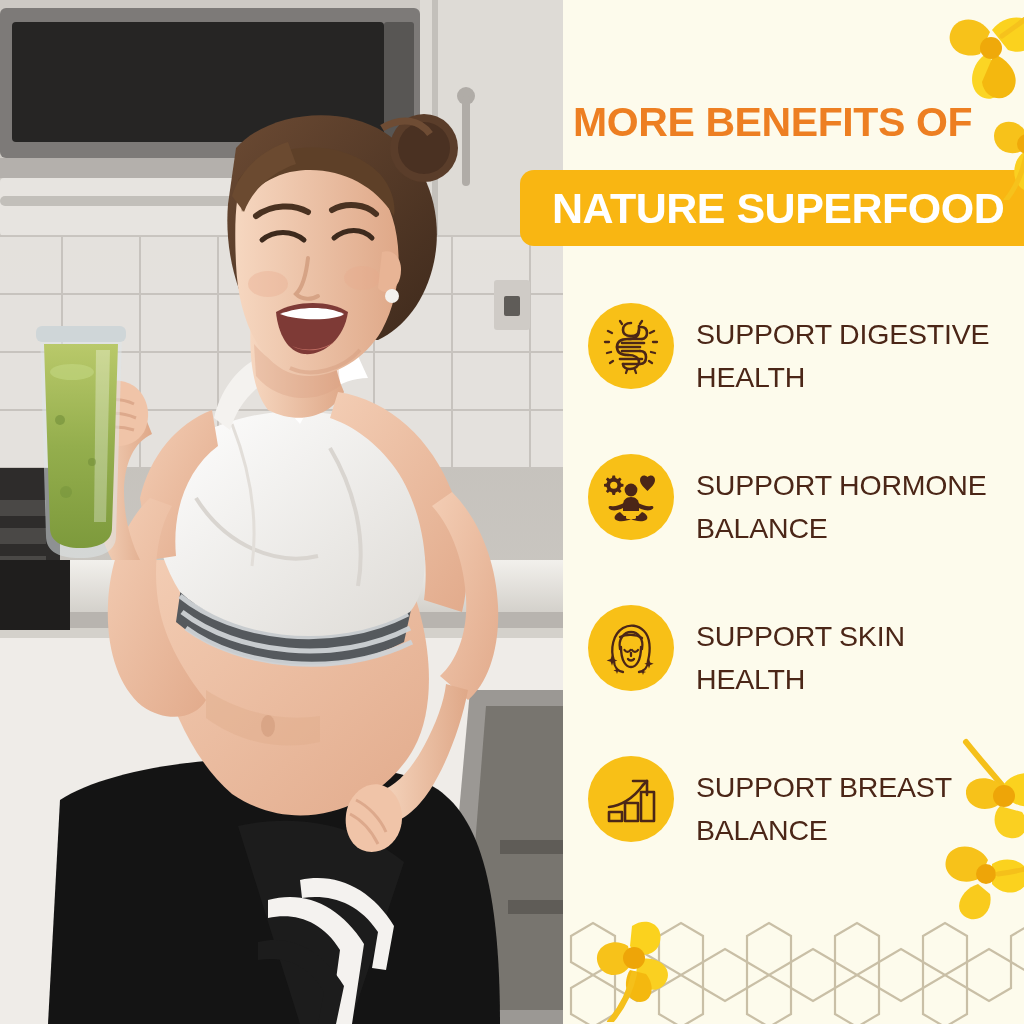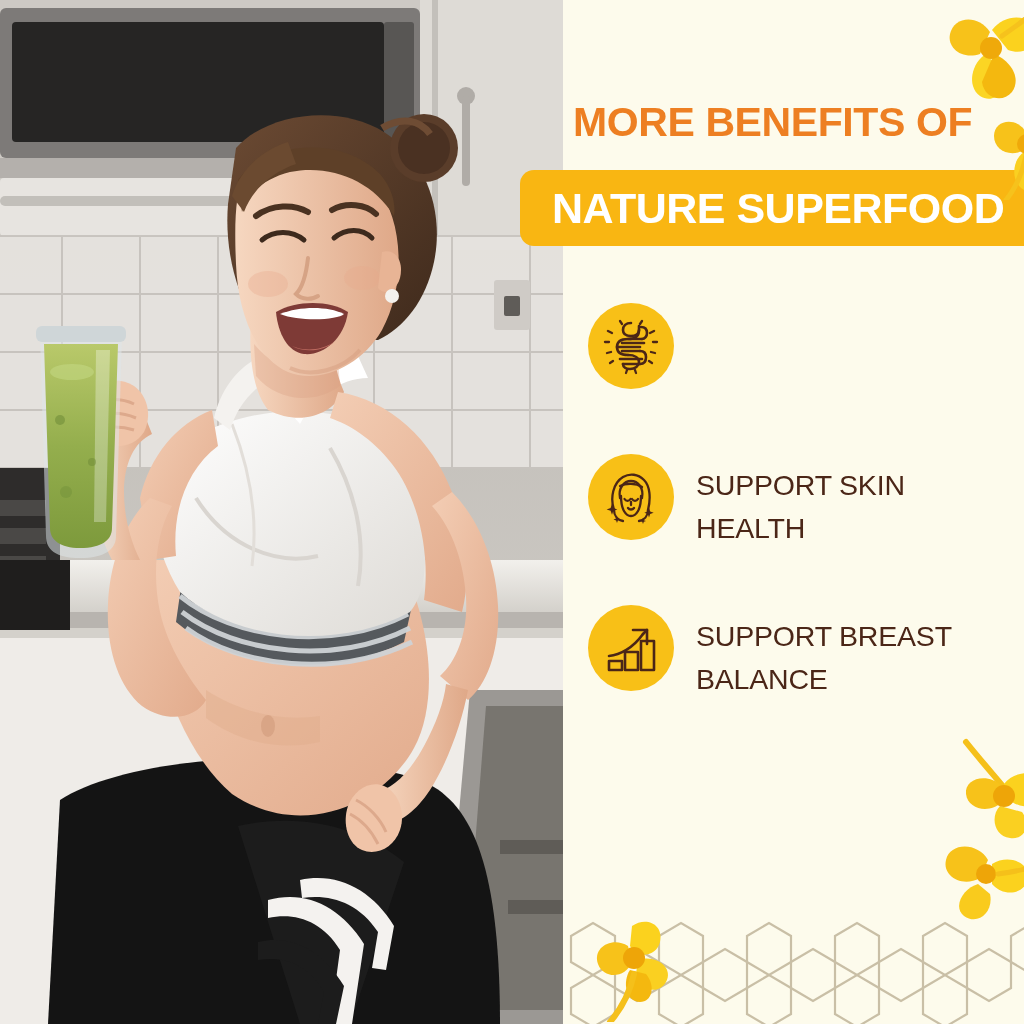--- a/index.html
+++ b/index.html
@@ -378,22 +378,49 @@
             <line x1="57" y1="27" x2="53" y2="27"></line>
             <line x1="55" y1="38" x2="51" y2="37"></line>
             <line x1="52" y1="48" x2="49" y2="46"></line>
             <line x1="20" y1="6" x2="22" y2="9"></line>
             <line x1="42" y1="6" x2="40" y2="9"></line>
             <line x1="26" y1="58" x2="27" y2="55"></line>
             <line x1="36" y1="58" x2="35" y2="55"></line>
           </g>
         </svg>
       </div>
+      <div class="benefit-label">SUPPORT DIGESTIVE HEALTH</div>
     </div>
 
+    <div class="benefit-row">
+      <div class="benefit-icon">
+        <svg width="62" height="62" viewBox="0 0 62 62">
+          <g fill="#4B2617">
+
+            <circle cx="31" cy="24" r="6.4"></circle>
+
+            <path d="M31 31 C 36 31, 39 34, 39 39 L 39 45 L 23 45 L 23 39 C 23 34, 26 31, 31 31 Z"></path>
+
+            <path d="M24 37 C 19 39, 15 41, 11 40 C 9 39.5, 8 41, 9 42.5 C 11 45, 16 45, 21 43 L 25 41 Z"></path>
+            <path d="M38 37 C 43 39, 47 41, 51 40 C 53 39.5, 54 41, 53 42.5 C 51 45, 46 45, 41 43 L 37 41 Z"></path>
+
+            <path d="M20 46 C 15 48, 13 52, 16 54 C 20 56.5, 27 55, 31 53 C 35 55, 42 56.5, 46 54 C 49 52, 47 48, 42 46 L 38 50 L 24 50 Z"></path>
+            <rect x="26" y="49" width="10" height="4" rx="1.6" fill="#F8C017"></rect>
+          </g>
+
+          <g fill="#4B2617">
+            <path d="M12.5 9.5 L15 9.5 L15.6 12 L17.8 12.9 L19.8 11.4 L21.6 13.2 L20.1 15.2 L21 17.4 L23.5 18 L23.5 20.5 L21 21.1 L20.1 23.3 L21.6 25.3 L19.8 27.1 L17.8 25.6 L15.6 26.5 L15 29 L12.5 29 L11.9 26.5 L9.7 25.6 L7.7 27.1 L5.9 25.3 L7.4 23.3 L6.5 21.1 L4 20.5 L4 18 L6.5 17.4 L7.4 15.2 L5.9 13.2 L7.7 11.4 L9.7 12.9 L11.9 12 Z"></path>
+            <circle cx="13.75" cy="19.25" r="3.6" fill="#F8C017"></circle>
+          </g>
+
+          <path d="M47.5 11 C 44.5 8, 40 9.5, 40 14 C 40 18.5, 45 22.5, 47.5 25 C 50 22.5, 55 18.5, 55 14 C 55 9.5, 50.5 8, 47.5 11 Z" fill="#4B2617"></path>
+        </svg>
+      </div>
+      <div class="benefit-label">SUPPORT HORMONE BALANCE</div>
+    </div>
 
     <div class="benefit-row">
       <div class="benefit-icon">
         <svg width="62" height="62" viewBox="0 0 62 62">
           <g stroke="#4B2617" stroke-width="2.3" fill="none" stroke-linecap="round" stroke-linejoin="round">
 
             <path d="M14 44 C 10 32, 13 17, 23 11 C 30 7, 38 8, 44 14 C 50 20, 51 32, 48 44"></path>
             <path d="M14 44 C 14 50, 18 54, 23 55"></path>
             <path d="M48 44 C 48 50, 44 54, 39 55"></path>
 

